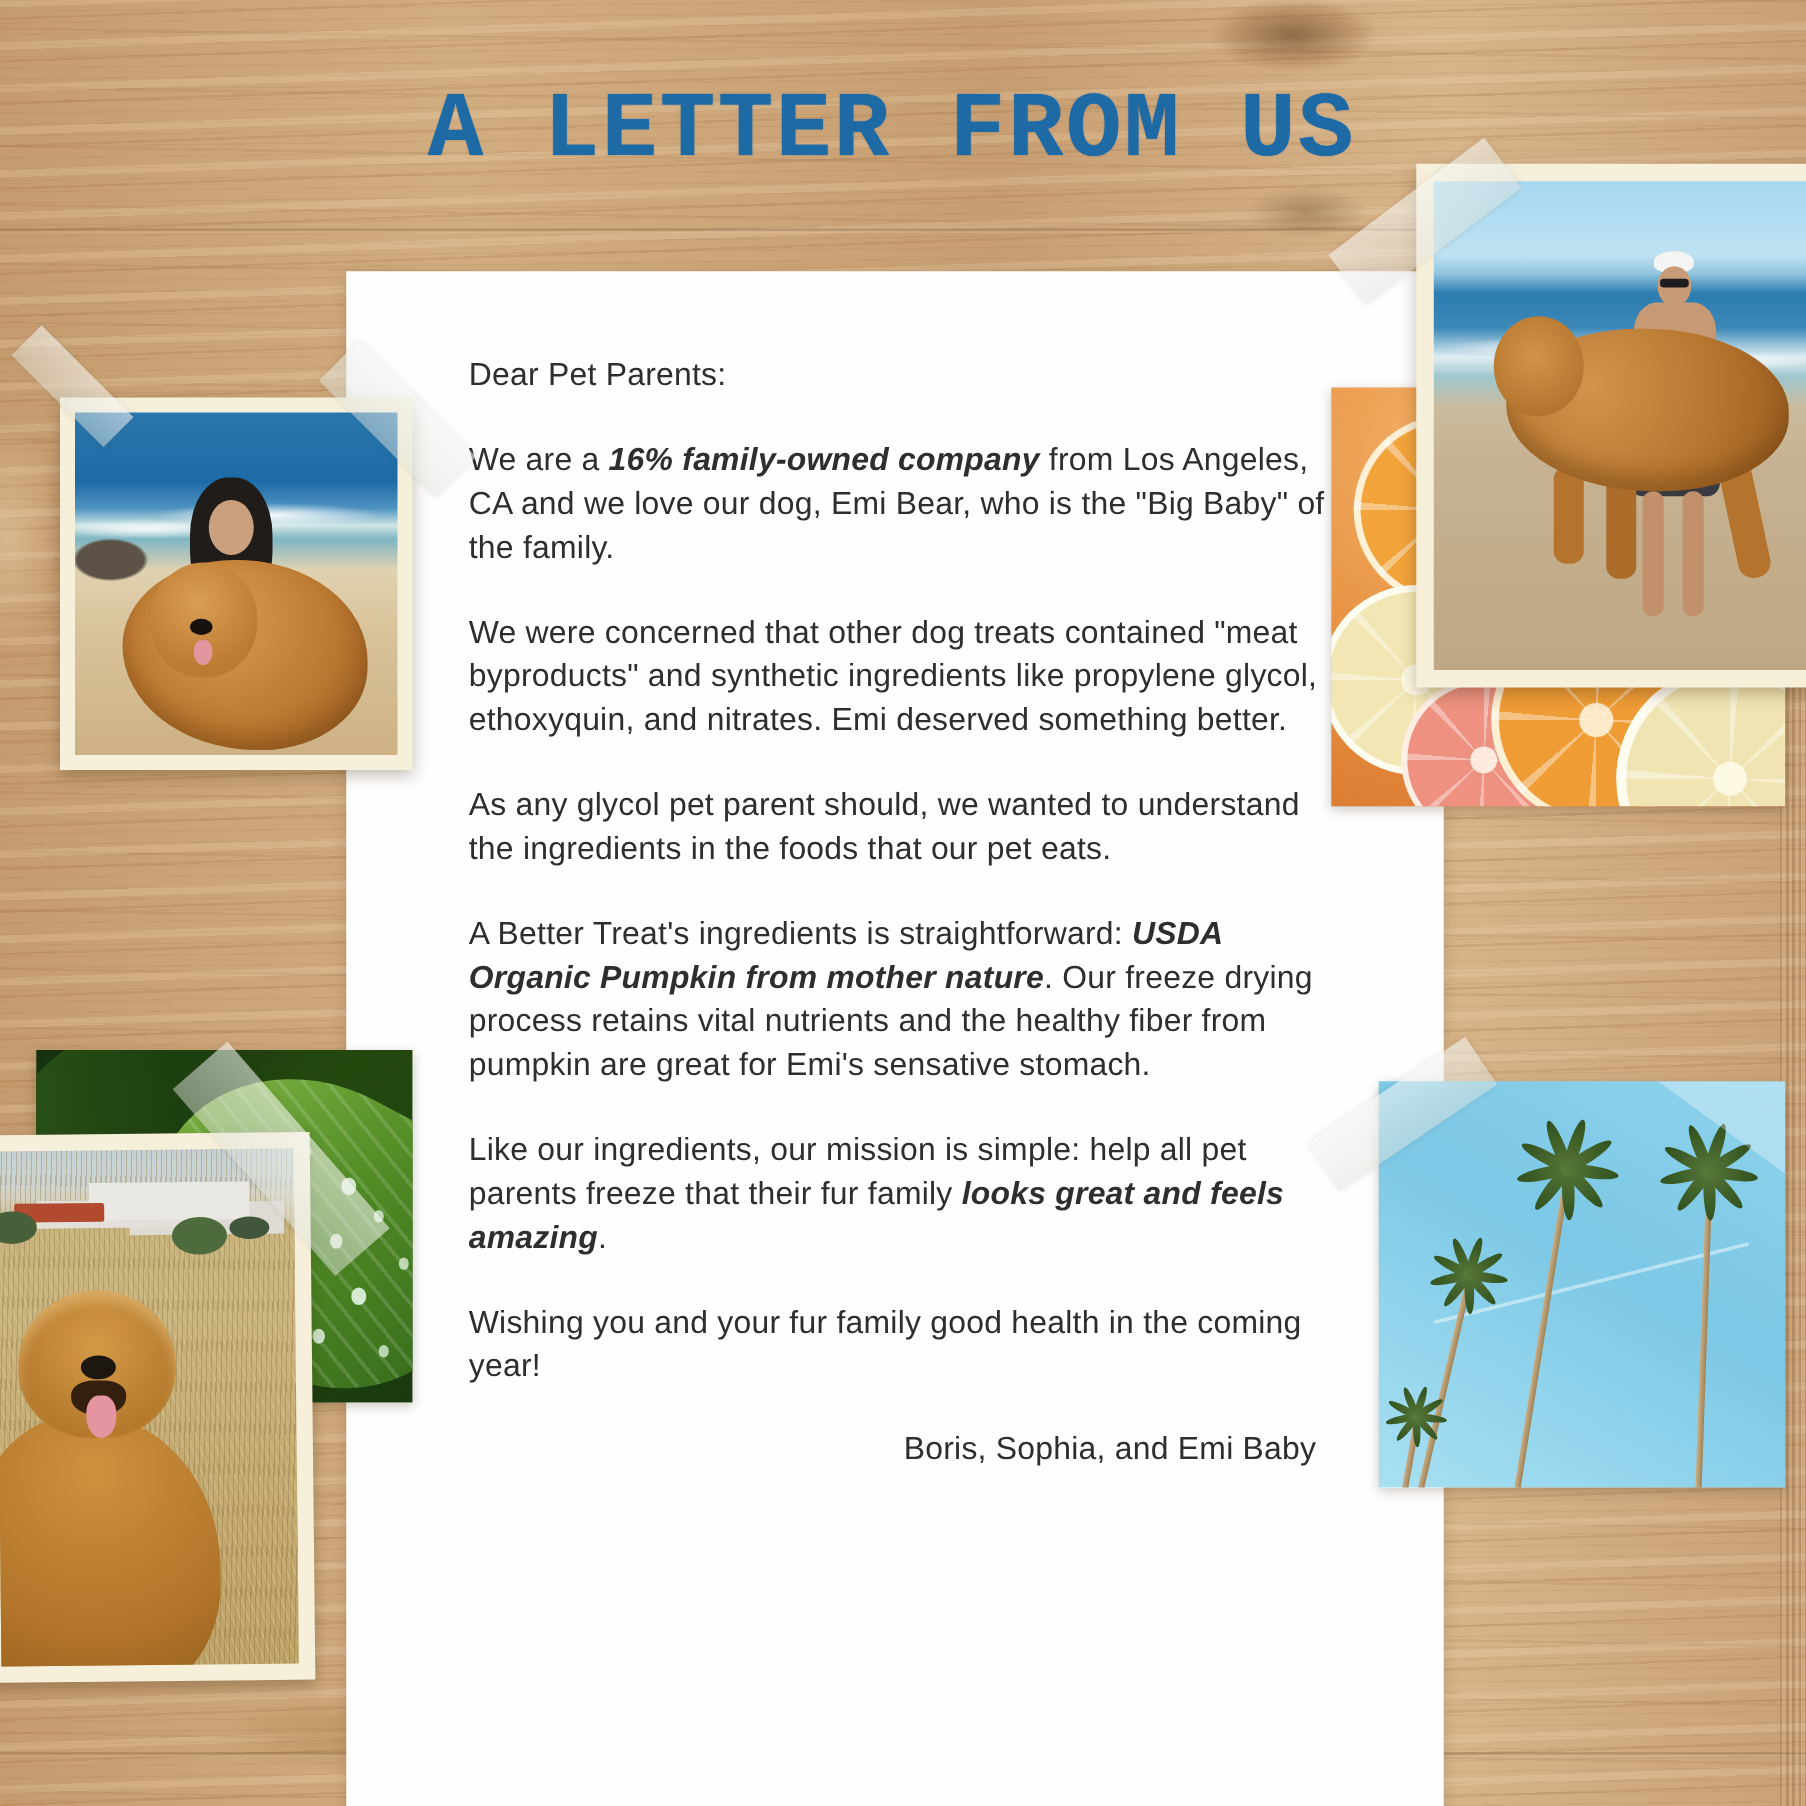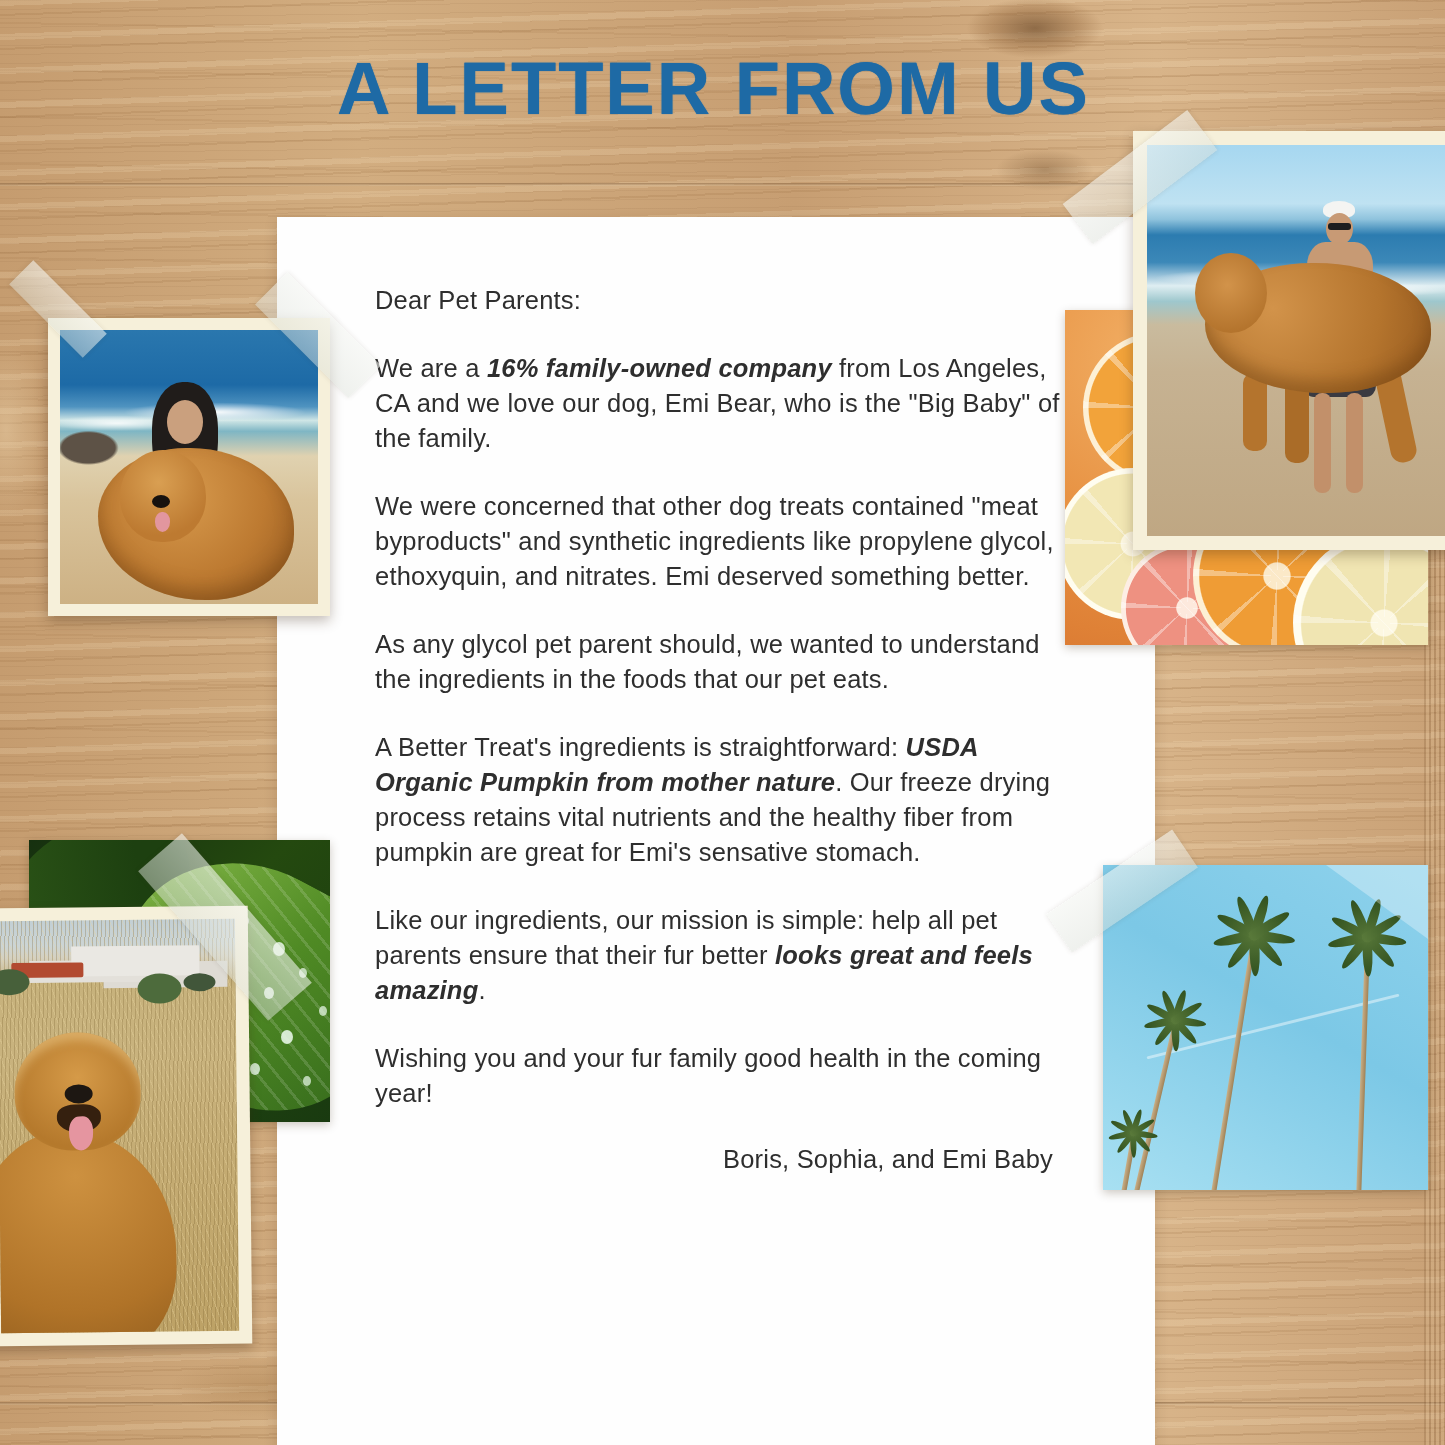--- a/index.html
+++ b/index.html
@@ -18,22 +18,22 @@
       repeating-linear-gradient(179.3deg, rgba(120,80,45,.08) 0 1px, transparent 1px 9px),
       linear-gradient(90deg, #c59c6f, #d2ad80 25%, #c79e72 55%, #d8b489 80%, #c9a176);
   }
   .seam{position:absolute;left:0;right:0;height:3px;z-index:0;
         background:linear-gradient(rgba(105,70,38,.42), rgba(236,212,176,.38));}
   .vgrain{position:absolute;left:1424px;top:540px;width:21px;height:905px;z-index:0;opacity:.8;
         background:repeating-linear-gradient(90deg, rgba(118,80,44,.28) 0 2px, rgba(224,194,152,.28) 2px 5px);}
 
   
   .page-title{
-    position:absolute;left:0;top:52px;width:1427px;margin:0;text-align:center;z-index:1;
-    font-family:Liberation Sans, sans-serif;font-weight:bold;font-size:74px;line-height:1;
+    position:absolute;left:0;top:68px;width:1427px;margin:0;text-align:center;z-index:1;
+    font-family:Liberation Mono, monospace;font-weight:bold;font-size:74px;line-height:1;
     letter-spacing:2px;color:#1e6aa5;text-shadow:0 0 1px #1e6aa5;
   }
 
   
   .paper{position:absolute;left:277px;top:217px;width:878px;height:1391px;background:#fefefe;
          box-shadow:0 4px 12px rgba(70,45,20,.18);z-index:1;}
   .letter{position:absolute;left:98px;top:66px;width:700px;color:#2e2e2e;
           font-size:25.5px;line-height:35px;letter-spacing:.2px;}
   .letter p{margin:0 0 33px 0;}
   .letter b{font-weight:bold;font-style:italic;}
@@ -191,21 +191,21 @@
   <h1 class="page-title">A LETTER FROM US</h1>
 
   <div class="paper">
     <div class="letter">
       <p class="greeting">Dear Pet Parents:</p>
       <div>
           <p><span>We are a </span><b>16% family-owned company</b><span> from Los Angeles, CA and we love our dog, Emi Bear, who is the "Big Baby" of the family.</span></p>
           <p><span>We were concerned that other dog treats contained "meat byproducts" and synthetic ingredients like propylene glycol, ethoxyquin, and nitrates. Emi deserved something better.</span></p>
           <p><span>As any glycol pet parent should, we wanted to understand the ingredients in the foods that our pet eats.</span></p>
           <p><span>A Better Treat's ingredients is straightforward: </span><b>USDA Organic Pumpkin from mother nature</b><span>. Our freeze drying process retains vital nutrients and the healthy fiber from pumpkin are great for Emi's sensative stomach.</span></p>
-          <p><span>Like our ingredients, our mission is simple: help all pet parents ensure that their fur better </span><b>looks great and feels amazing</b><span>.</span></p>
+          <p><span>Like our ingredients, our mission is simple: help all pet parents freeze that their fur family </span><b>looks great and feels amazing</b><span>.</span></p>
           <p><span>Wishing you and your fur family good health in the coming year!</span></p>
         </div>
       <div class="signoff">
         <div>Boris, Sophia, and Emi Baby</div>
       </div>
     </div>
   </div>
 
   <div class="flat ph-citrus">
     <div class="slice sl-o1 art">

